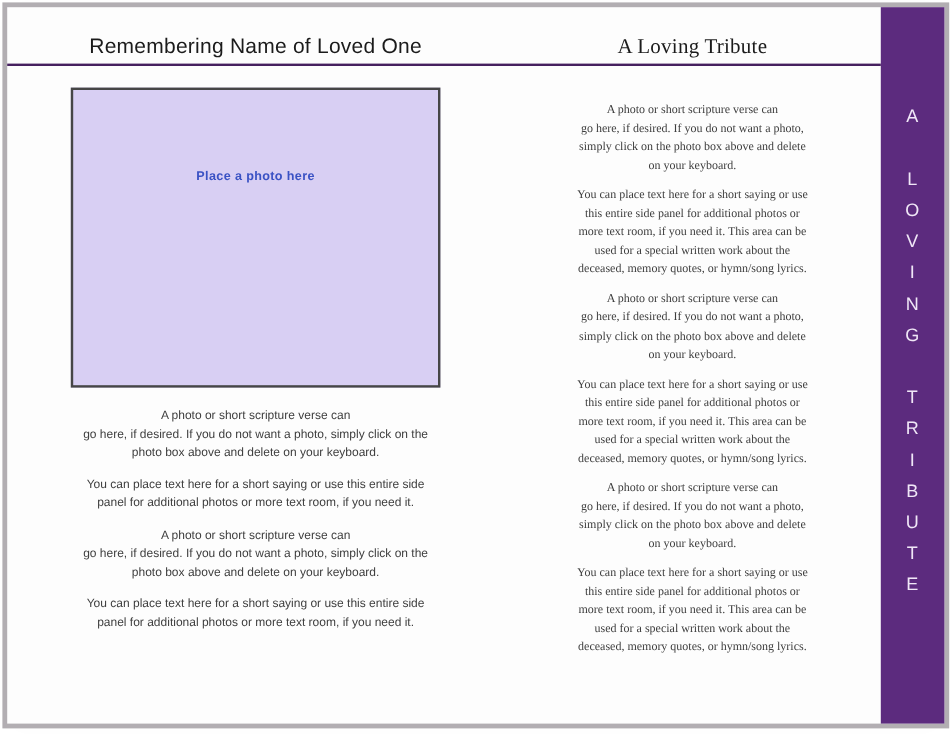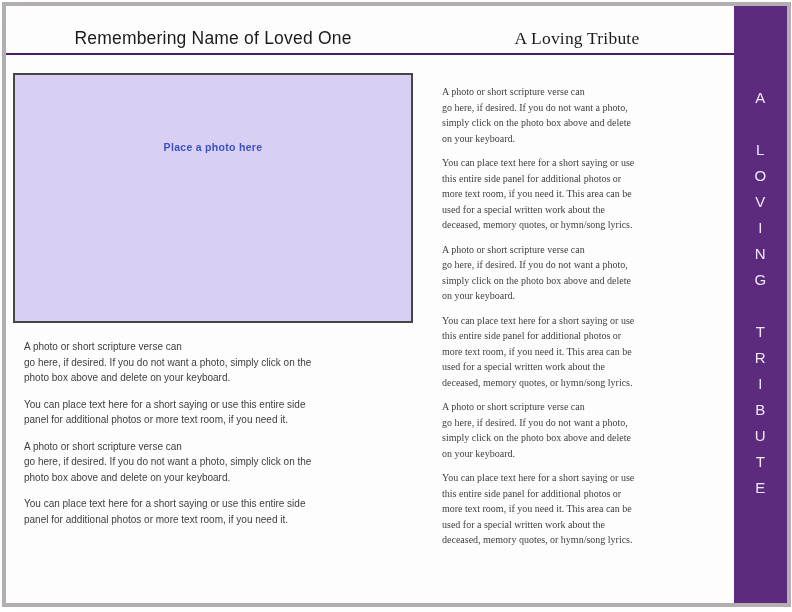--- a/index.html
+++ b/index.html
@@ -40,41 +40,41 @@
     height: 47px;
     display: flex;
     align-items: flex-end;
     justify-content: center;
     padding-bottom: 4px;
     font-size: 17.5px;
     color: #1b1b1b;
     letter-spacing: 0.2px;
   }
   .photobox {
-    width: 400px; height: 250px;
+    width: 308px; height: 250px;
     margin: 20px auto 0;
     background: #d8cff3;
     border: 2px solid #464646;
     text-align: center;
     cursor: pointer;
   }
   .photobox .photo-label {
     display: block;
     padding-top: 66px;
     font-size: 10.5px;
     font-weight: bold;
     color: #3a52c4;
     letter-spacing: 0.3px;
   }
   .paras { padding: 0 18px; }
   .col.left .paras { margin-top: 16px; }
   .col.right .paras { margin-top: 31px; padding: 0 22px; }
   .paras p {
     white-space: pre-line;
-    text-align: left;
+    text-align: center;
     font-size: 10px;
     line-height: 15.5px;
     color: #3e3e3e;
     margin: 0 0 11px 0;
   }
   .col.right .paras p { margin-bottom: 9px; }
   .sidebar {
     width: 53px;
     height: 100%;
     background: #5c2b7e;

